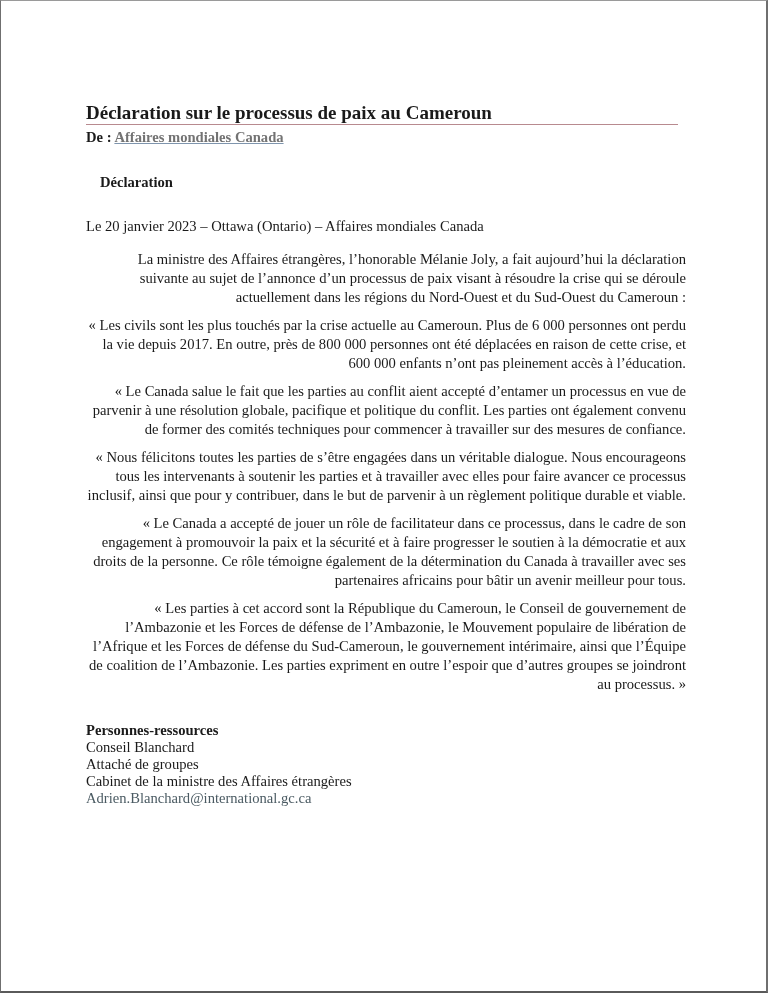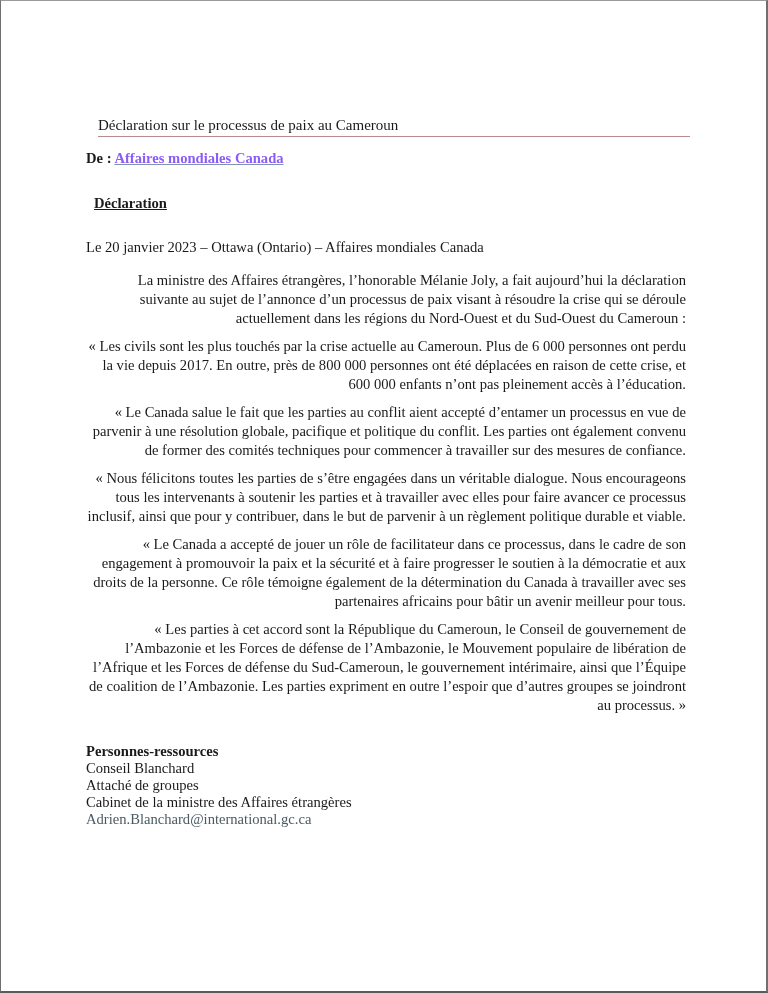--- a/index.html
+++ b/index.html
@@ -28,43 +28,42 @@
     }
     .content {
       position: absolute;
       left: 86px;
       top: 104px;
       width: 600px;
       font-size: 14.6px;
       line-height: 19px;
     }
     .title {
-      font-weight: normal;
-      font-size: 15px;
+      font-weight: bold;
+      font-size: 19px;
       line-height: 18px;
-      margin: 12px;
+      margin: 0;
       padding-bottom: 2px;
       border-bottom: 1px solid #b88a8f;
       width: 592px;
     }
     .from-line {
       font-weight: bold;
       margin: 3px 0 0 0;
       line-height: 18px;
     }
     .from-link {
-      color: #8b5cf6;
+      color: #737373;
       text-decoration: underline;
       text-decoration-color: #7f95ad;
     }
     .section-heading {
       font-weight: bold;
-      margin: 27px 0 0 8px;
+      margin: 27px 0 0 14px;
       line-height: 18px;
-      text-decoration: underline;
     }
     .date-line {
       margin: 26px 0 14px 0;
     }
     p.para {
       margin: 9px 0 0 0;
       text-align: right;
     }
     .contacts {
       margin-top: 28px;

